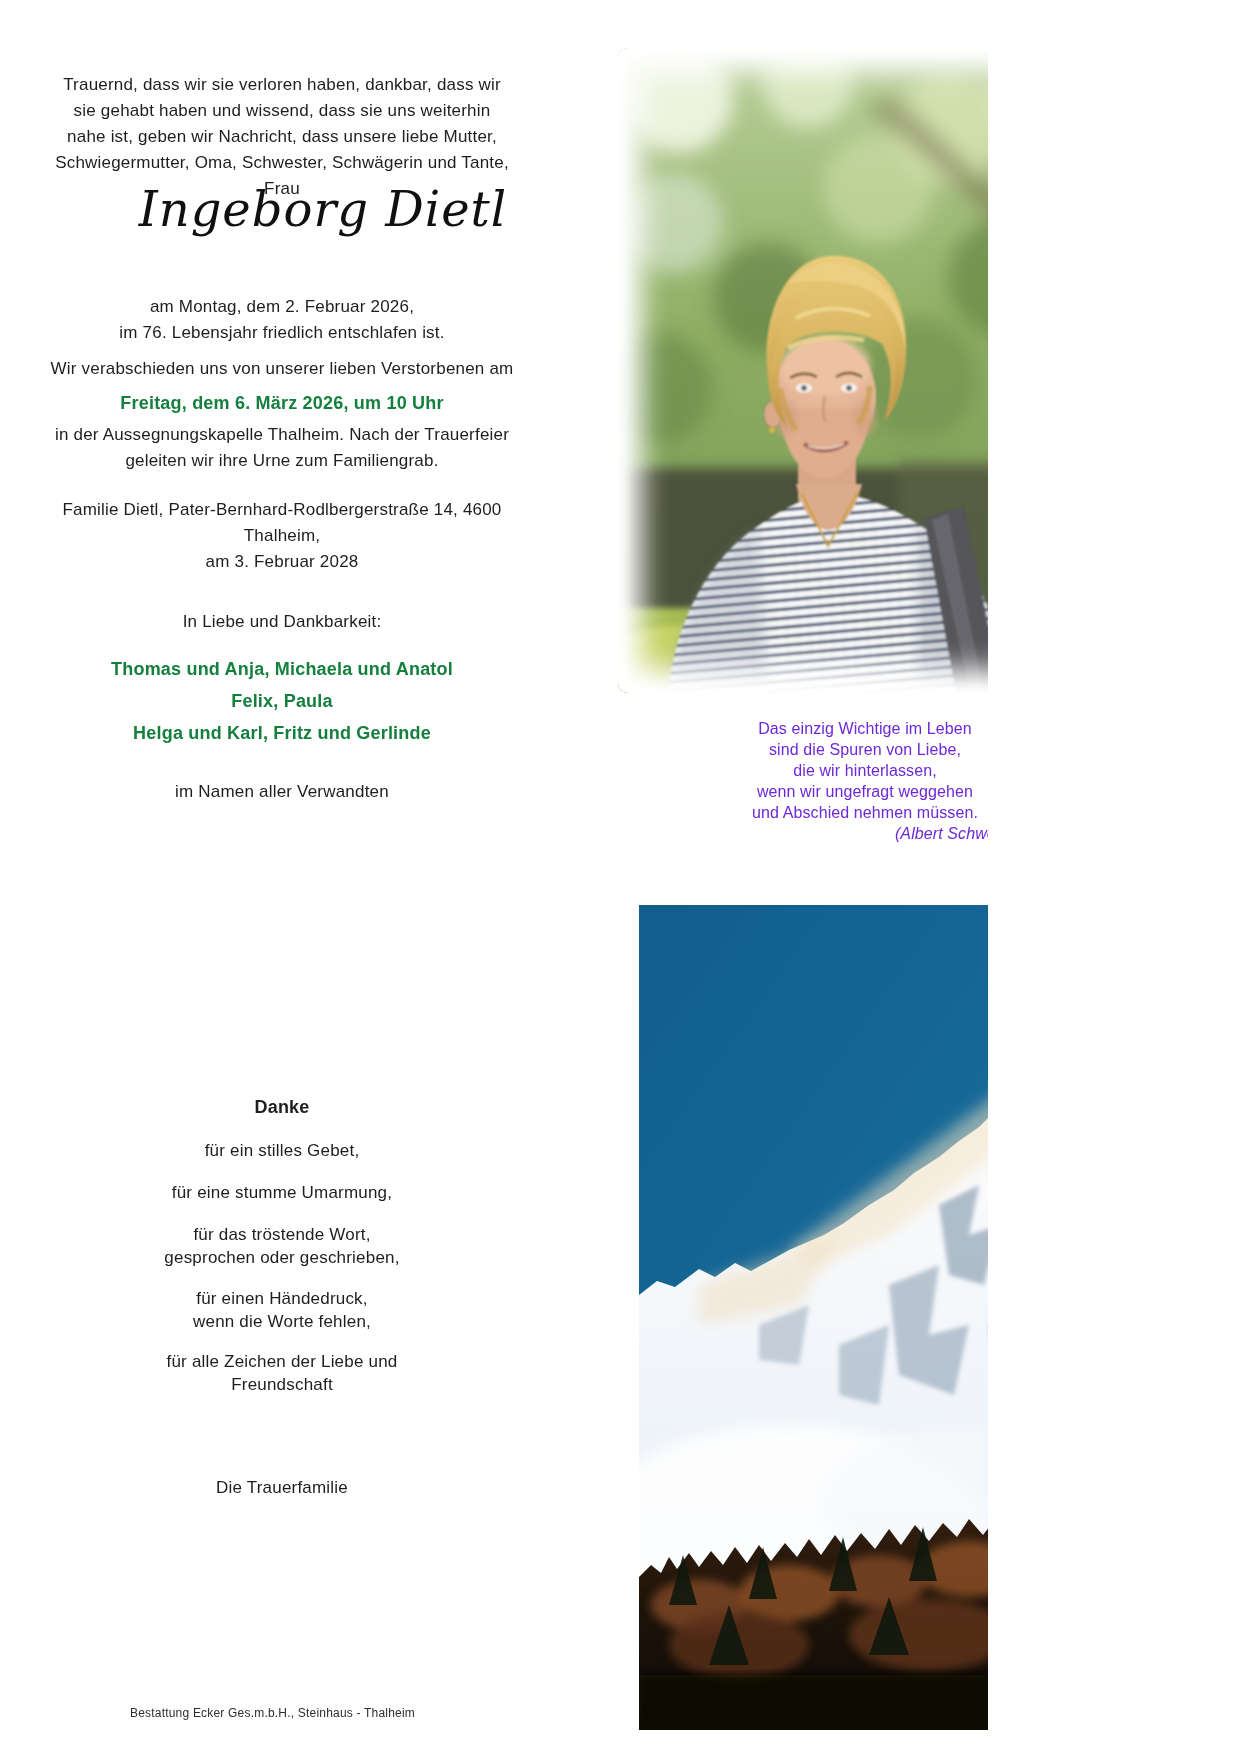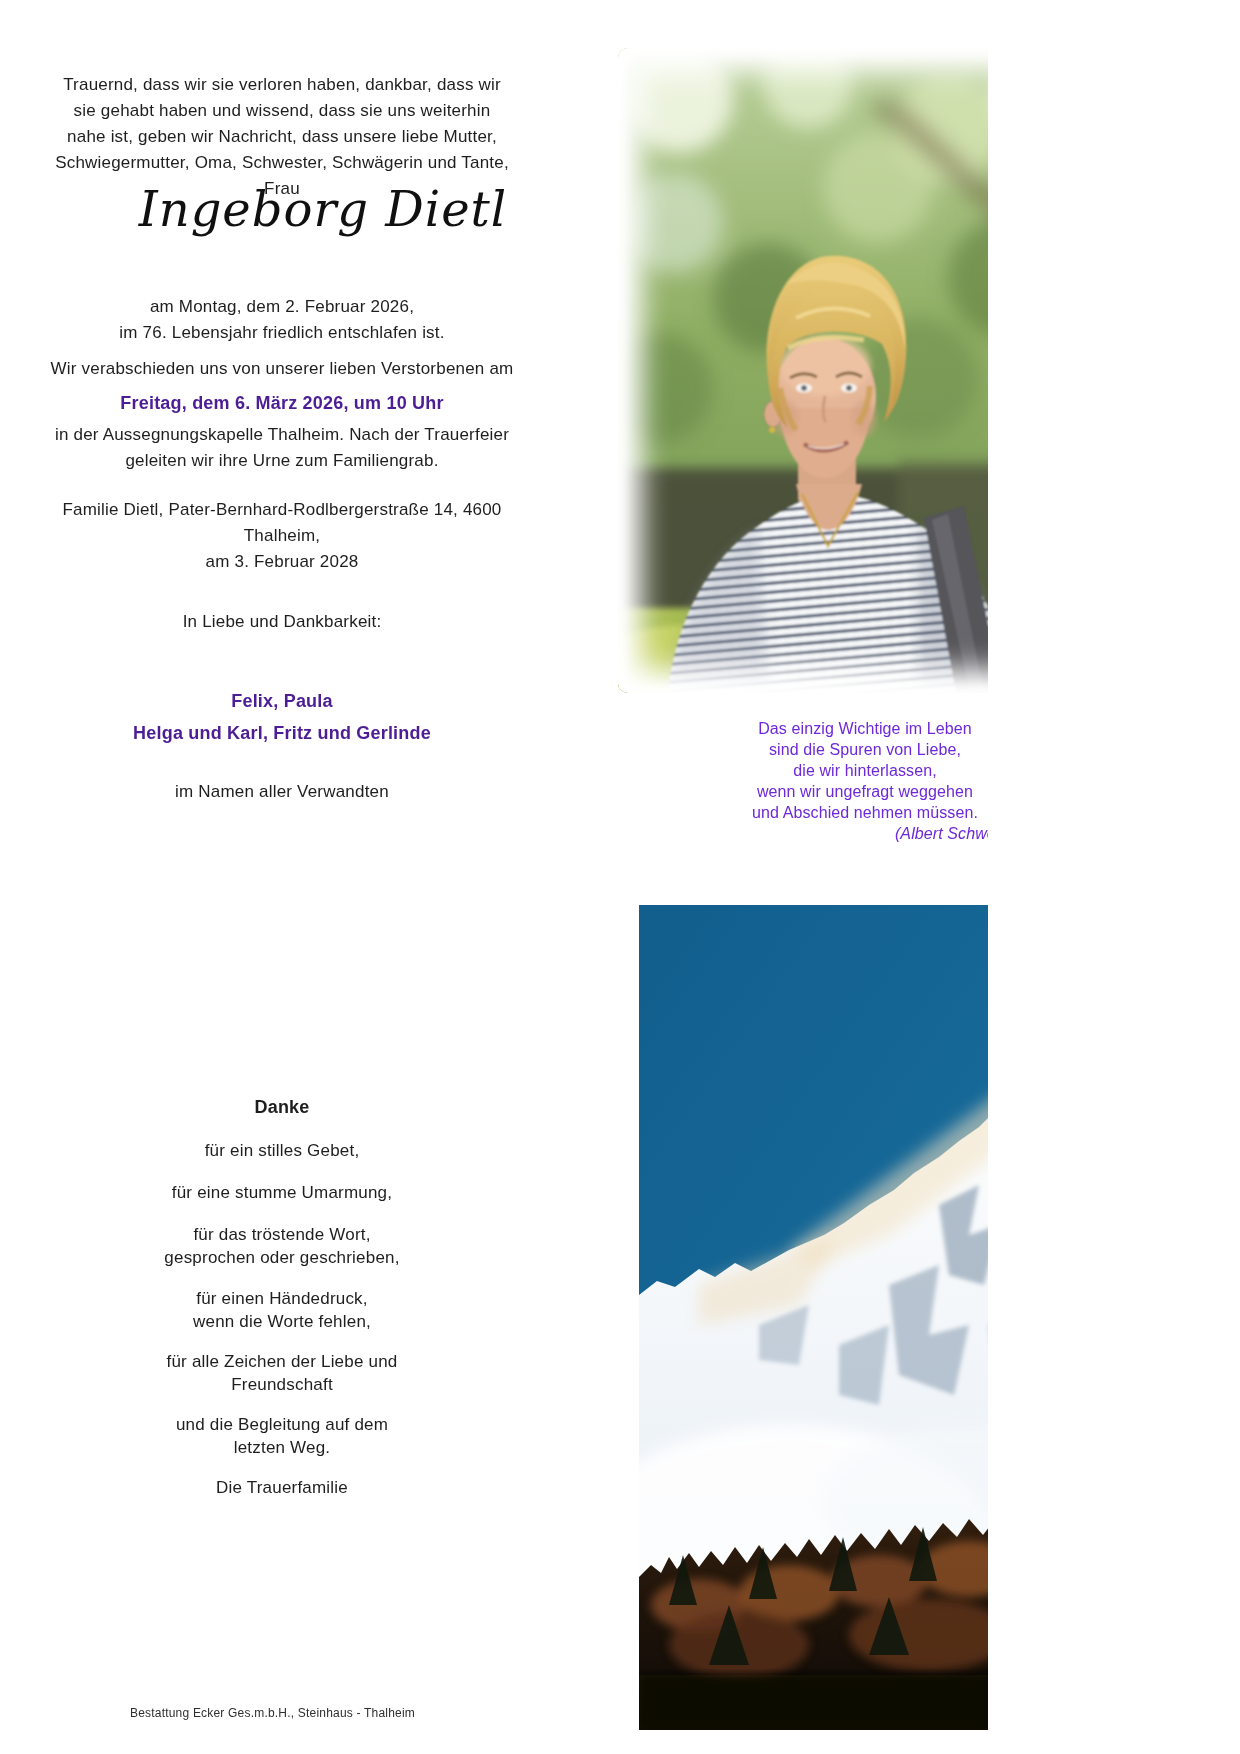--- a/index.html
+++ b/index.html
@@ -7,21 +7,21 @@
     position:relative;
     width:988px;height:1754px;
     background:#ffffff;
     font-family:"Liberation Sans","DejaVu Sans",sans-serif;
     color:#1c1c1c;
     overflow:hidden;
   }
   .abs{position:absolute;}
   .col{left:42px;width:480px;text-align:center;}
   .body-text{font-size:17px;line-height:26px;letter-spacing:.2px;color:#1e1e1e;}
-  .bold{font-weight:700;color:#4c1d95;}
+  .bold{font-weight:700;color:#15803d;}
   .name{
     left:75px;width:480px;text-align:center;
     font-family:"DejaVu Serif","Liberation Serif",serif;
     font-style:italic;font-weight:500;
     font-size:48px;line-height:58px;letter-spacing:1px;color:#101010;
   }
   .quote-block{left:690px;width:350px;text-align:center;
     font-size:16px;line-height:21px;letter-spacing:.1px;color:#6d28d9;}
   .quote-attr{display:block;font-style:italic;text-align:right;padding-right:8px;}
   .thanks-text{font-size:17px;line-height:23px;letter-spacing:.2px;color:#1e1e1e;}
@@ -64,20 +64,21 @@
     <div>geleiten wir ihre Urne zum Familiengrab.</div>
   </div>
 
   <div class="abs col body-text" style="top:497px">
     <div>Familie Dietl, Pater-Bernhard-Rodlbergerstraße 14, 4600 Thalheim,</div>
     <div>am 3. Februar 2028</div>
   </div>
 
   <div class="abs col body-text" style="top:609px">In Liebe und Dankbarkeit:</div>
 
+  <div class="abs col body-text bold" style="top:656px;font-size:18px">Thomas und Anja, Michaela und Anatol</div>
   <div class="abs col body-text bold" style="top:688px;font-size:18px">Felix, Paula</div>
   <div class="abs col body-text bold" style="top:720px;font-size:18px">Helga und Karl, Fritz und Gerlinde</div>
 
   <div class="abs col body-text" style="top:779px">im Namen aller Verwandten</div>
 
   <div class="photo portrait">
     <svg width="454" height="645" viewBox="0 0 454 645" preserveAspectRatio="none">
       <defs>
         <linearGradient id="fol" x1="0" y1="0" x2="0" y2="1">
           <stop offset="0" stop-color="#b9cf9a"></stop>
@@ -201,24 +202,20 @@
     <div>gesprochen oder geschrieben,</div>
   </div>
   <div class="abs col thanks-text" style="top:1287px">
     <div>für einen Händedruck,</div>
     <div>wenn die Worte fehlen,</div>
   </div>
   <div class="abs col thanks-text" style="top:1350px">
     <div>für alle Zeichen der Liebe und</div>
     <div>Freundschaft</div>
   </div>
-  <div class="abs col thanks-text" style="top:1413px">
-    <div>und die Begleitung auf dem</div>
-    <div>letzten Weg.</div>
-  </div>
 
   <div class="abs col thanks-text" style="top:1476px">Die Trauerfamilie</div>
 
   <div class="photo mountain">
     <svg width="579" height="825" viewBox="0 0 579 825" preserveAspectRatio="none">
       <defs>
         <linearGradient id="skyG" x1="0" y1="0" x2="1" y2="1">
           <stop offset="0" stop-color="#125e8d"></stop>
             <stop offset="1" stop-color="#1b77a6"></stop>
         </linearGradient>

